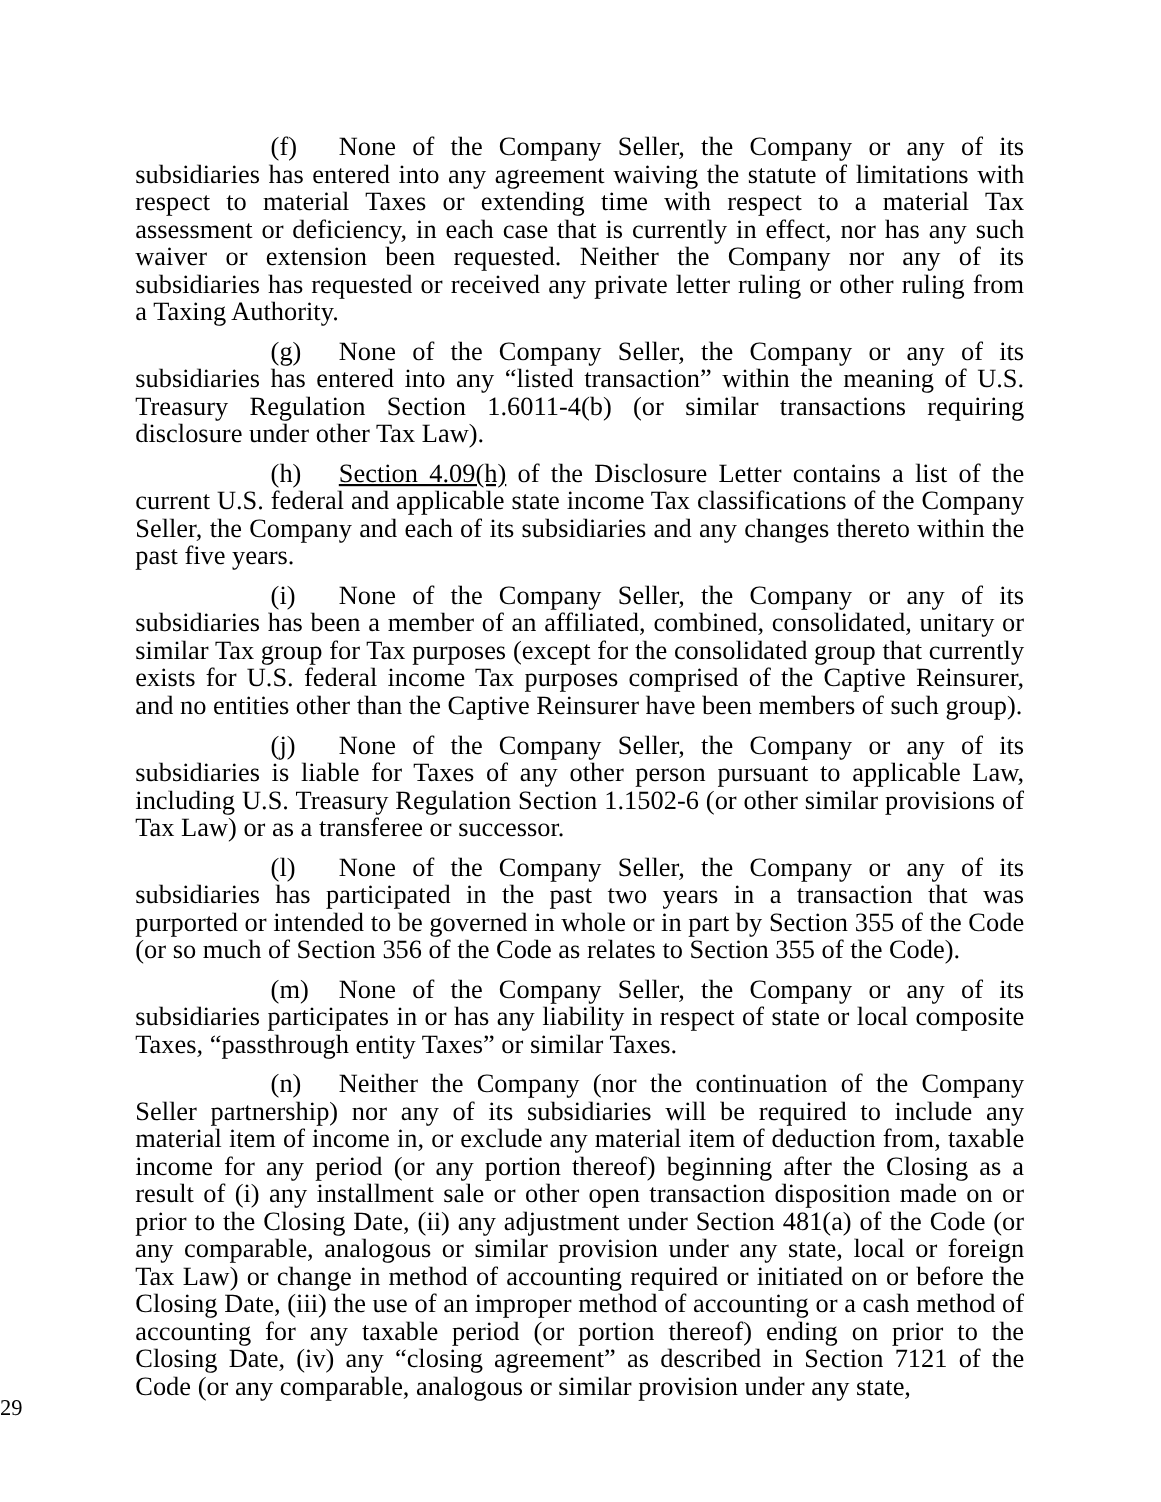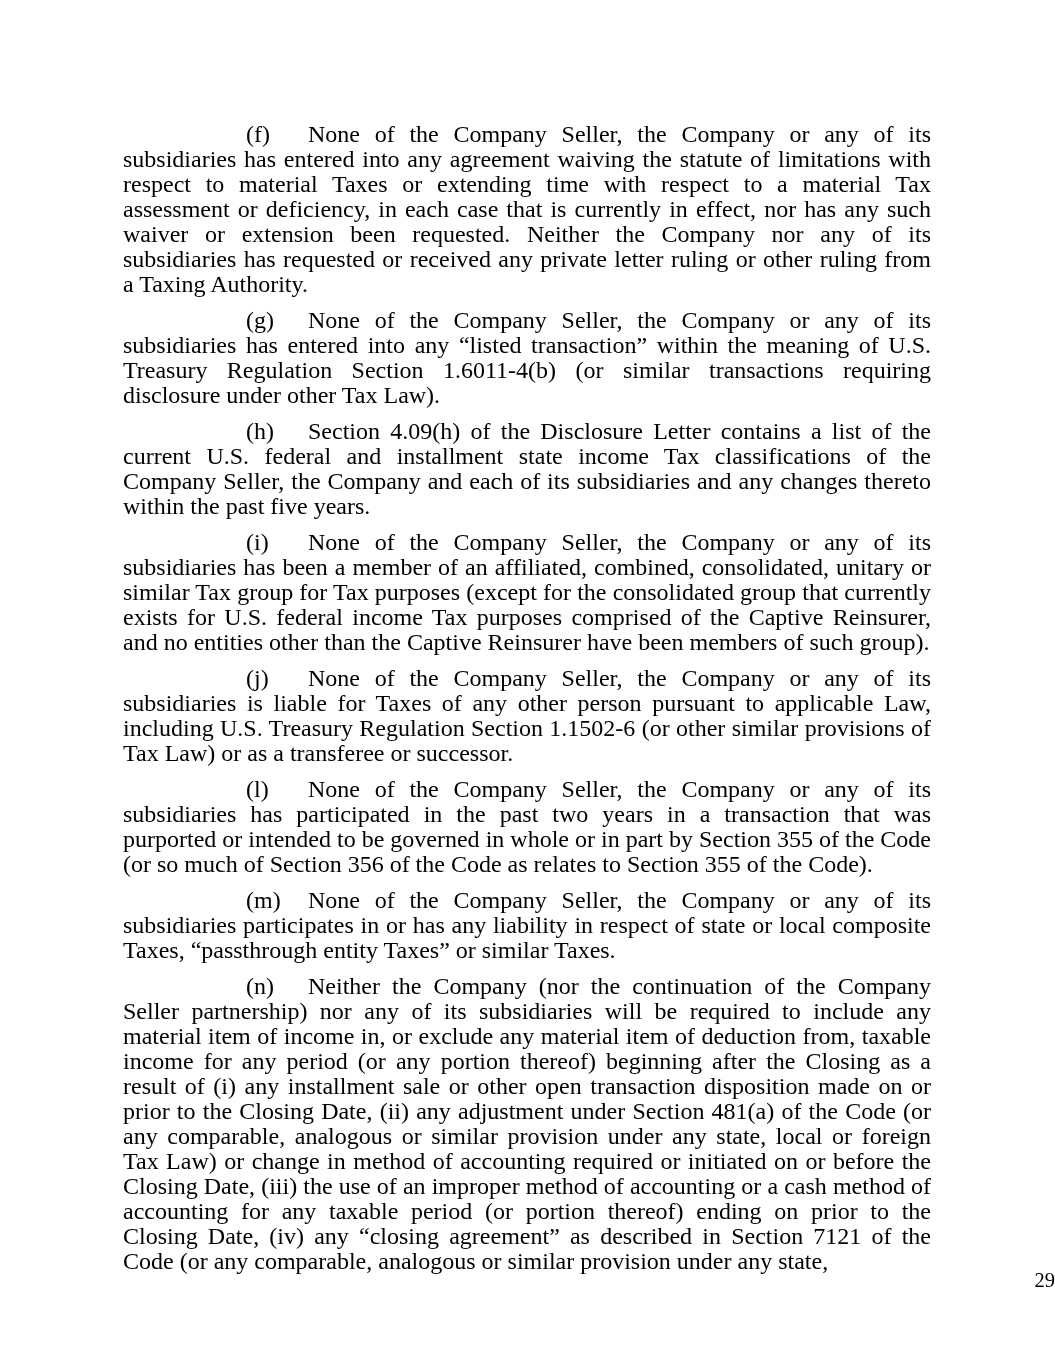--- a/index.html
+++ b/index.html
@@ -28,40 +28,41 @@
     text-align: justify;
     text-indent: 123px;
     word-spacing: normal;
   }
   .plabel {
     display: inline-block;
     width: 62px;
     text-indent: 0;
   }
   .u {
+    text-decoration: underline;
   }
   .footer {
     position: absolute;
     top: 1268px;
     left: 0;
     width: 1055px;
-    text-align: right;
+    text-align: left;
     font-size: 20.5px;
     line-height: 25px;
   }
 </style>
 </head>
 <body>
 
 <div class="content">
   <p class="para"><span class="plabel">(f)</span><span>None of the Company Seller, the Company or any of its subsidiaries has entered into any agreement waiving the statute of limitations with respect to material Taxes or extending time with respect to a material Tax assessment or deficiency, in each case that is currently in effect, nor has any such waiver or extension been requested. Neither the Company nor any of its subsidiaries has requested or received any private letter ruling or other ruling from a Taxing Authority.</span></p>
 
   <p class="para"><span class="plabel">(g)</span><span>None of the Company Seller, the Company or any of its subsidiaries has entered into any “listed transaction” within the meaning of U.S. Treasury Regulation Section 1.6011-4(b) (or similar transactions requiring disclosure under other Tax Law).</span></p>
 
-  <p class="para"><span class="plabel">(h)</span><span class="u">Section 4.09(h)</span><span> of the Disclosure Letter contains a list of the current U.S. federal and installment state income Tax classifications of the Company Seller, the Company and each of its subsidiaries and any changes thereto within the past five years.</span></p>
+  <p class="para"><span class="plabel">(h)</span><span class="u">Section 4.09(h)</span><span> of the Disclosure Letter contains a list of the current U.S. federal and applicable state income Tax classifications of the Company Seller, the Company and each of its subsidiaries and any changes thereto within the past five years.</span></p>
 
   <p class="para"><span class="plabel">(i)</span><span>None of the Company Seller, the Company or any of its subsidiaries has been a member of an affiliated, combined, consolidated, unitary or similar Tax group for Tax purposes (except for the consolidated group that currently exists for U.S. federal income Tax purposes comprised of the Captive Reinsurer, and no entities other than the Captive Reinsurer have been members of such group).</span></p>
 
   <p class="para"><span class="plabel">(j)</span><span>None of the Company Seller, the Company or any of its subsidiaries is liable for Taxes of any other person pursuant to applicable Law, including U.S. Treasury Regulation Section 1.1502-6 (or other similar provisions of Tax Law) or as a transferee or successor.</span></p>
 
 
   <p class="para"><span class="plabel">(l)</span><span>None of the Company Seller, the Company or any of its subsidiaries has participated in the past two years in a transaction that was purported or intended to be governed in whole or in part by Section 355 of the Code (or so much of Section 356 of the Code as relates to Section 355 of the Code).</span></p>
 
   <p class="para"><span class="plabel">(m)</span><span>None of the Company Seller, the Company or any of its subsidiaries participates in or has any liability in respect of state or local composite Taxes, “passthrough entity Taxes” or similar Taxes.</span></p>
 

